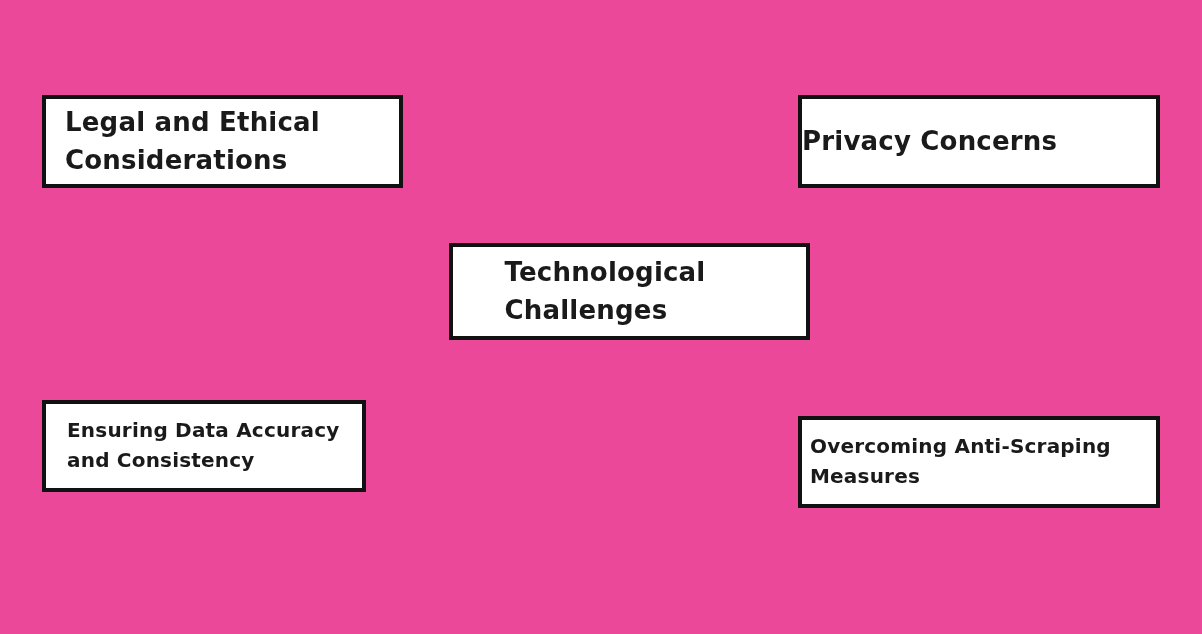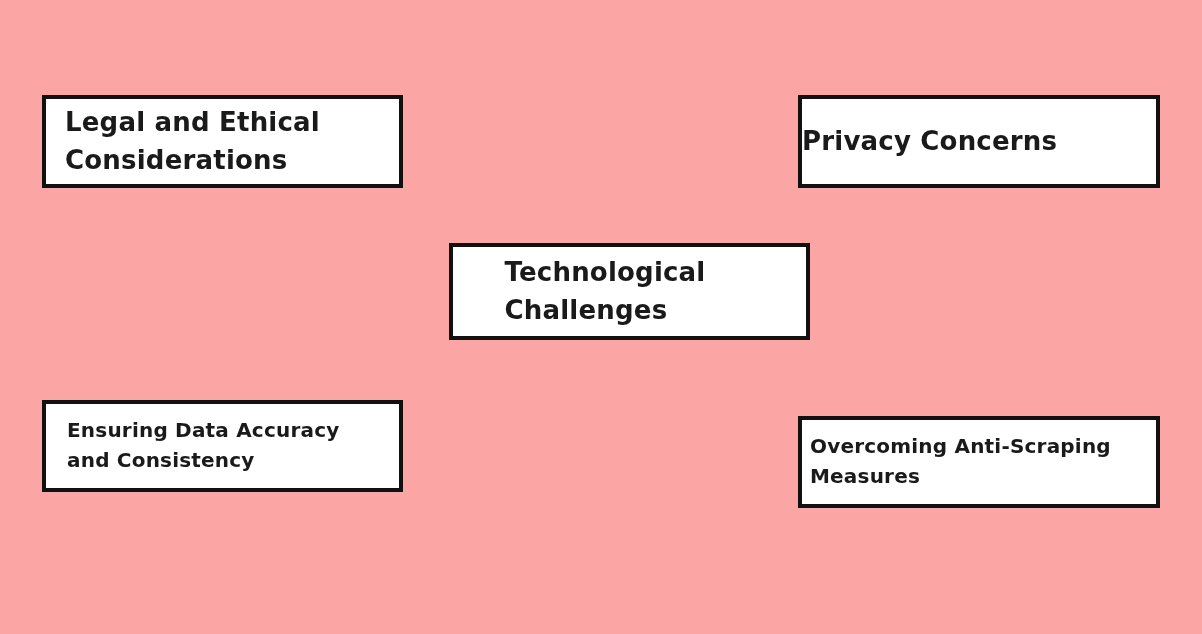--- a/index.html
+++ b/index.html
@@ -4,21 +4,21 @@
 <style>
   html, body {
     margin: 0;
     padding: 0;
     background: #ffffff;
   }
   .canvas {
     position: relative;
     width: 1202px;
     height: 634px;
-    background: #fca5a5;
+    background: #ec4899;
     font-family: "DejaVu Sans", "Liberation Sans", sans-serif;
     overflow: hidden;
   }
   .node {
     position: absolute;
     box-sizing: border-box;
     background: #ffffff;
     border: 4px solid #111111;
     color: #1a1a1a;
     font-weight: 700;
@@ -46,21 +46,21 @@
   }
 
   .node-tech {
     left: 427px; top: 243px; width: 361px; height: 97px;
     justify-content: center;
     margin-left: 22px;
   }
   .node-tech .label { max-width: 250px; }
 
   .node-accuracy {
-    left: 42px; top: 400px; width: 361px; height: 92px;
+    left: 42px; top: 400px; width: 324px; height: 92px;
     justify-content: flex-start; padding-left: 21px; padding-right: 6px;
   }
   .node-accuracy .label { max-width: 320px; }
 
   .node-scraping {
     left: 798px; top: 416px; width: 362px; height: 92px;
     justify-content: flex-start; padding-left: 8px; padding-right: 4px;
   }
   .node-scraping .label { max-width: 345px; }
 </style>

